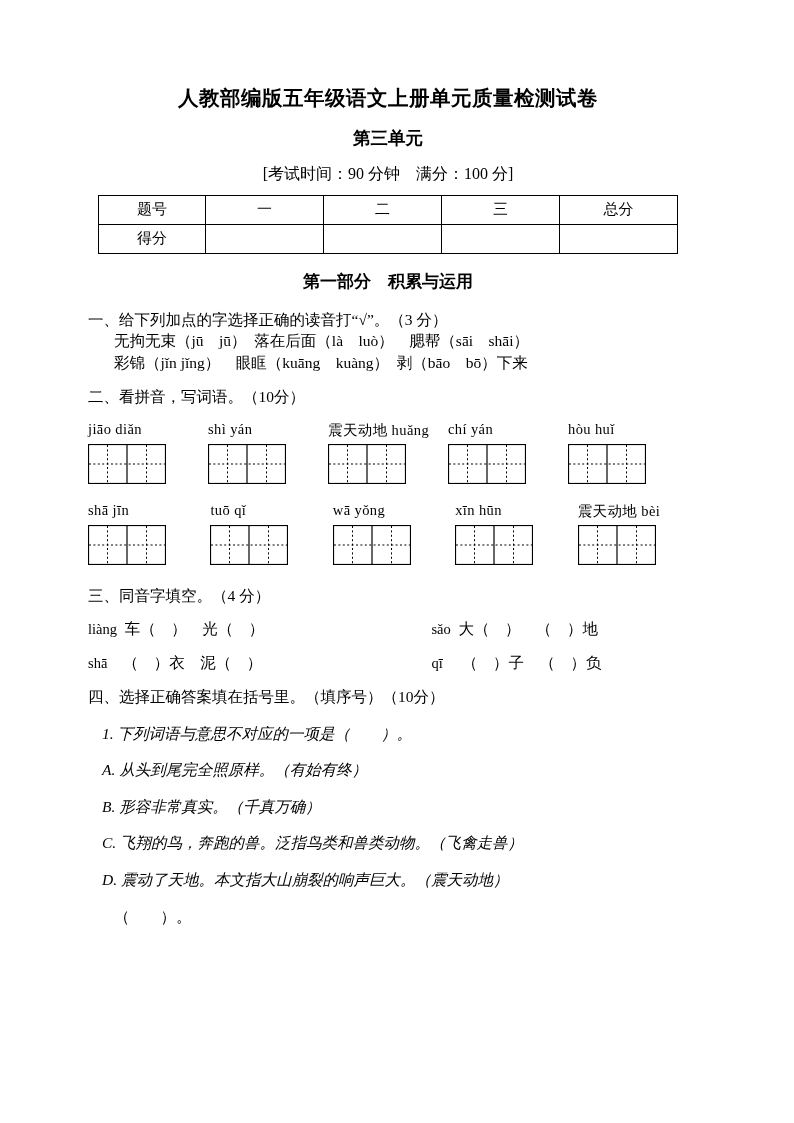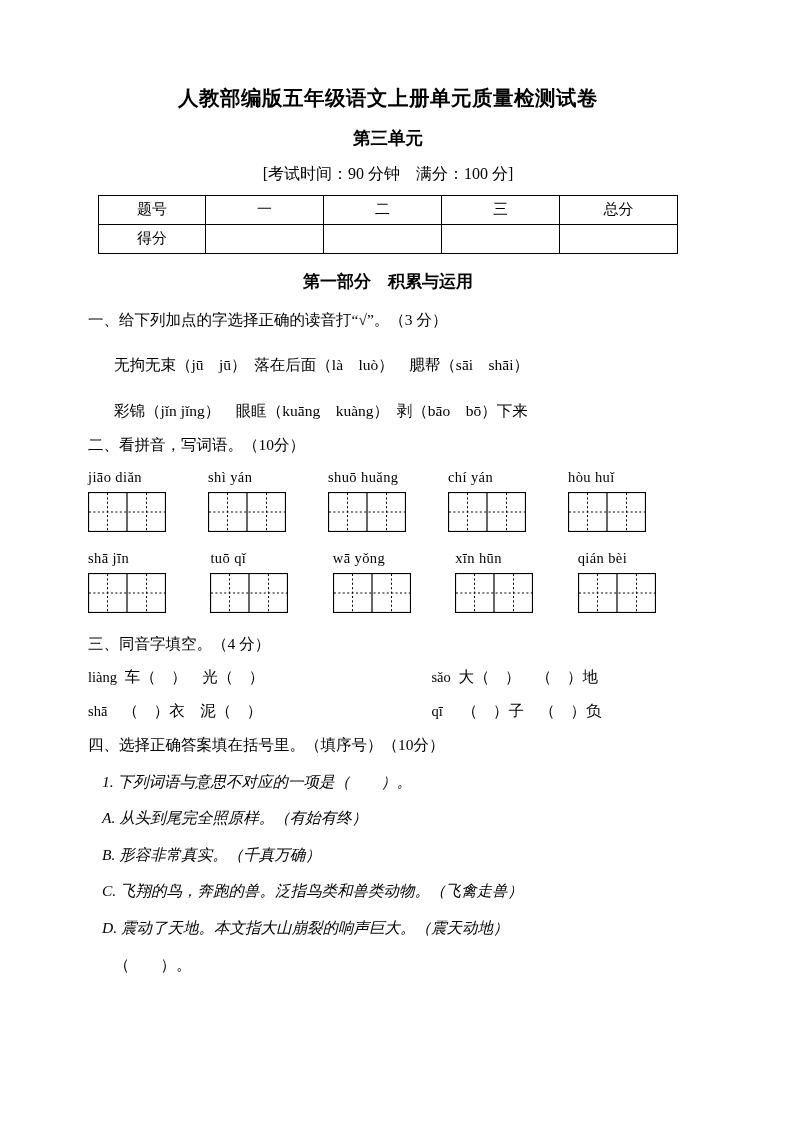--- a/index.html
+++ b/index.html
@@ -82,21 +82,21 @@
     font-weight: bold;
     font-size: 17px;
     margin-top: 16px;
     margin-bottom: 2px;
   }
 
   
   .q-line {
     font-size: 15.5px;
     line-height: 1.0;
-    margin-top: 30px;
+    margin-top: 6px;
     white-space: pre;
     font-family: "Liberation Serif", serif;
   }
   .q-head {
     font-size: 15.5px;
     line-height: 1.0;
     margin-top: 19px;
     white-space: pre;
     font-family: "Liberation Serif", serif;
   }
@@ -227,21 +227,21 @@
           <div class="pinyin-text">shì yán</div>
           <svg class="tianzige" viewBox="0 0 78 40">
             <rect x="0.5" y="0.5" width="77" height="39" fill="none" stroke="#000" stroke-width="1.2"></rect>
             <line x1="39" y1="0.5" x2="39" y2="39.5" stroke="#000" stroke-width="1.2"></line>
             <line x1="19.5" y1="1" x2="19.5" y2="39" stroke="#000" stroke-width="1" stroke-dasharray="2,2.4"></line>
             <line x1="58.5" y1="1" x2="58.5" y2="39" stroke="#000" stroke-width="1" stroke-dasharray="2,2.4"></line>
             <line x1="1" y1="20" x2="77" y2="20" stroke="#000" stroke-width="1" stroke-dasharray="2,2.4"></line>
           </svg>
         </div>
         <div class="pinyin-cell">
-          <div class="pinyin-text">shuō huǎng</div>
+          <div class="pinyin-text">震天动地 huǎng</div>
           <svg class="tianzige" viewBox="0 0 78 40">
             <rect x="0.5" y="0.5" width="77" height="39" fill="none" stroke="#000" stroke-width="1.2"></rect>
             <line x1="39" y1="0.5" x2="39" y2="39.5" stroke="#000" stroke-width="1.2"></line>
             <line x1="19.5" y1="1" x2="19.5" y2="39" stroke="#000" stroke-width="1" stroke-dasharray="2,2.4"></line>
             <line x1="58.5" y1="1" x2="58.5" y2="39" stroke="#000" stroke-width="1" stroke-dasharray="2,2.4"></line>
             <line x1="1" y1="20" x2="77" y2="20" stroke="#000" stroke-width="1" stroke-dasharray="2,2.4"></line>
           </svg>
         </div>
         <div class="pinyin-cell">
           <div class="pinyin-text">chí yán</div>
@@ -300,21 +300,21 @@
           <div class="pinyin-text">xīn hūn</div>
           <svg class="tianzige" viewBox="0 0 78 40">
             <rect x="0.5" y="0.5" width="77" height="39" fill="none" stroke="#000" stroke-width="1.2"></rect>
             <line x1="39" y1="0.5" x2="39" y2="39.5" stroke="#000" stroke-width="1.2"></line>
             <line x1="19.5" y1="1" x2="19.5" y2="39" stroke="#000" stroke-width="1" stroke-dasharray="2,2.4"></line>
             <line x1="58.5" y1="1" x2="58.5" y2="39" stroke="#000" stroke-width="1" stroke-dasharray="2,2.4"></line>
             <line x1="1" y1="20" x2="77" y2="20" stroke="#000" stroke-width="1" stroke-dasharray="2,2.4"></line>
           </svg>
         </div>
         <div class="pinyin-cell">
-          <div class="pinyin-text">qián bèi</div>
+          <div class="pinyin-text">震天动地 bèi</div>
           <svg class="tianzige" viewBox="0 0 78 40">
             <rect x="0.5" y="0.5" width="77" height="39" fill="none" stroke="#000" stroke-width="1.2"></rect>
             <line x1="39" y1="0.5" x2="39" y2="39.5" stroke="#000" stroke-width="1.2"></line>
             <line x1="19.5" y1="1" x2="19.5" y2="39" stroke="#000" stroke-width="1" stroke-dasharray="2,2.4"></line>
             <line x1="58.5" y1="1" x2="58.5" y2="39" stroke="#000" stroke-width="1" stroke-dasharray="2,2.4"></line>
             <line x1="1" y1="20" x2="77" y2="20" stroke="#000" stroke-width="1" stroke-dasharray="2,2.4"></line>
           </svg>
         </div>
       </div>
     </div>

